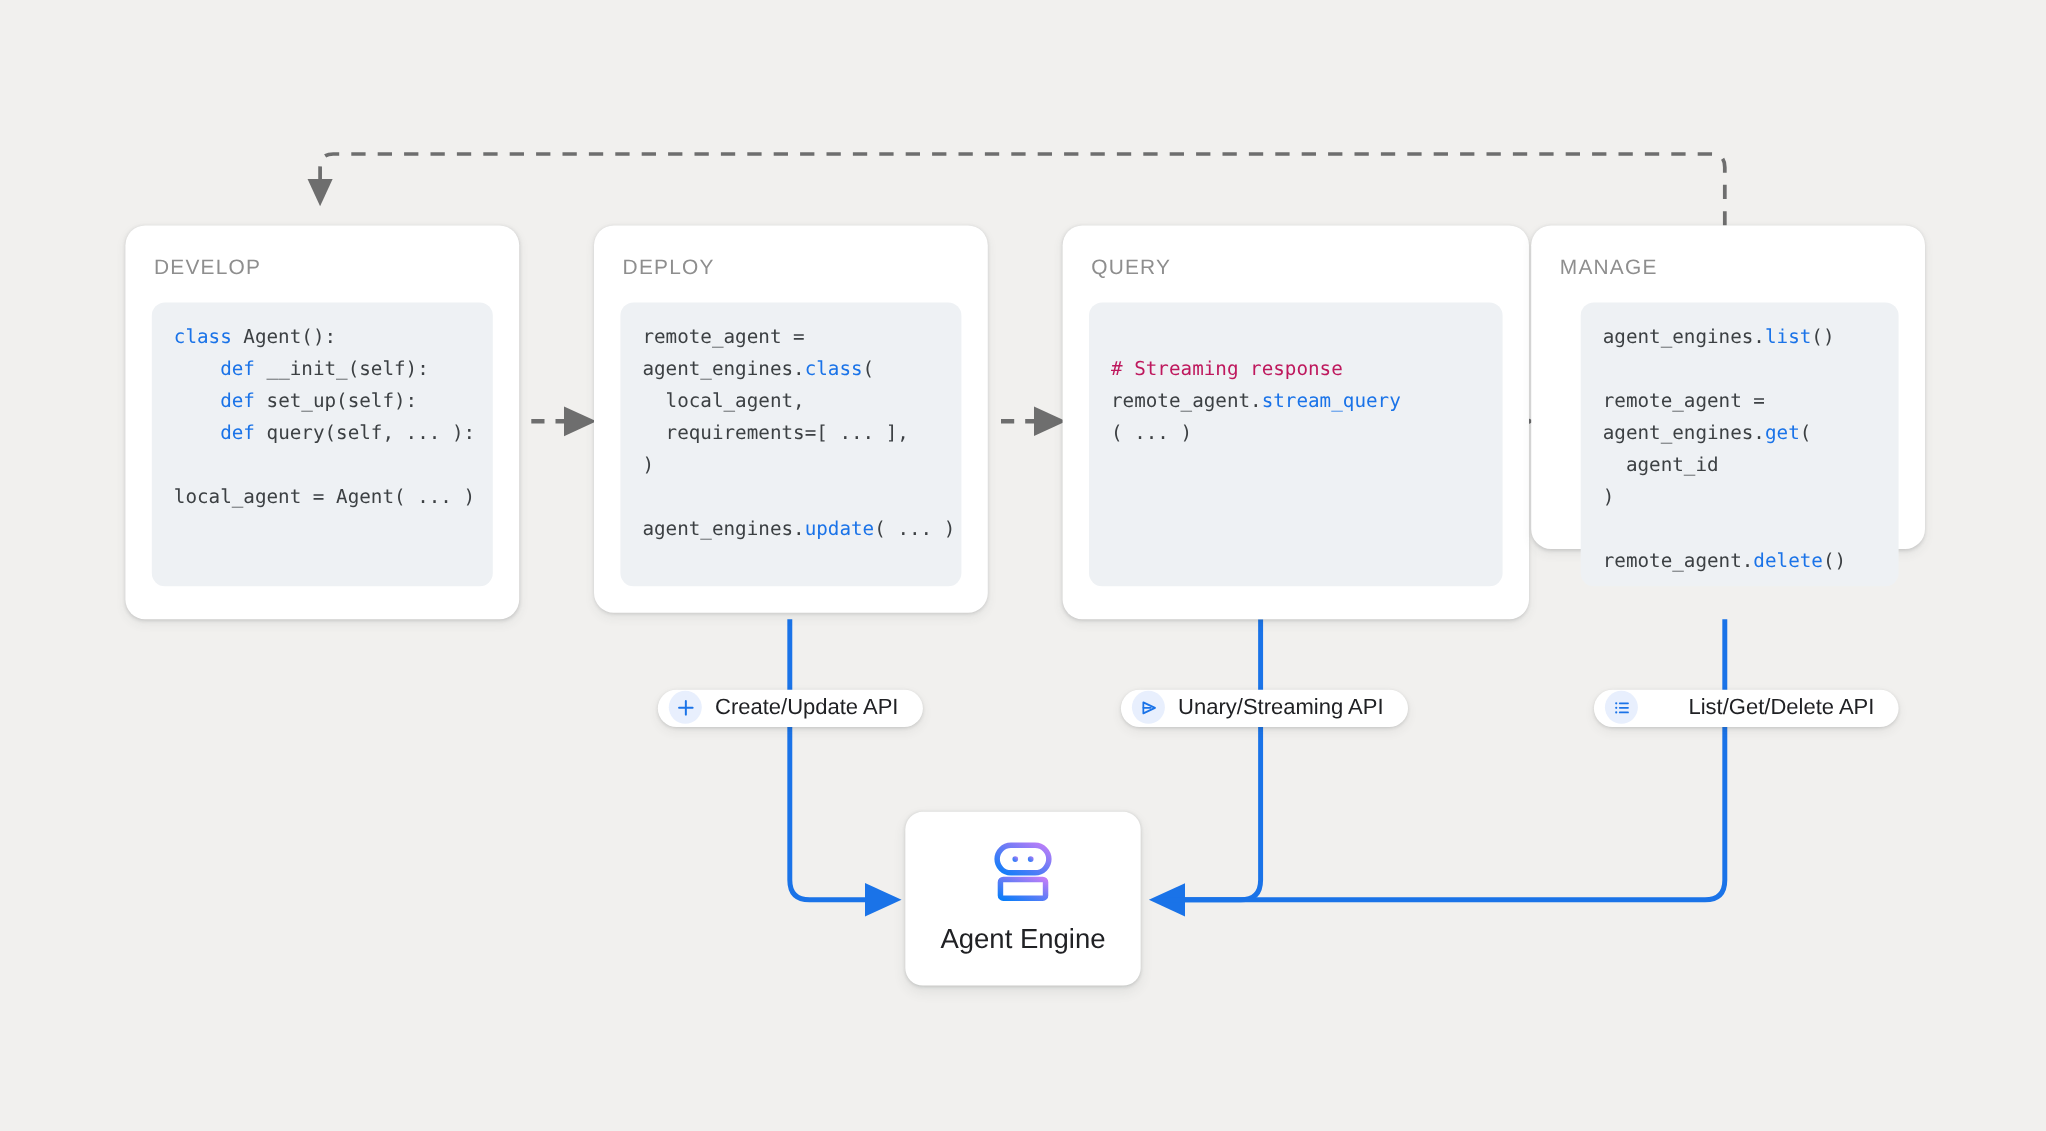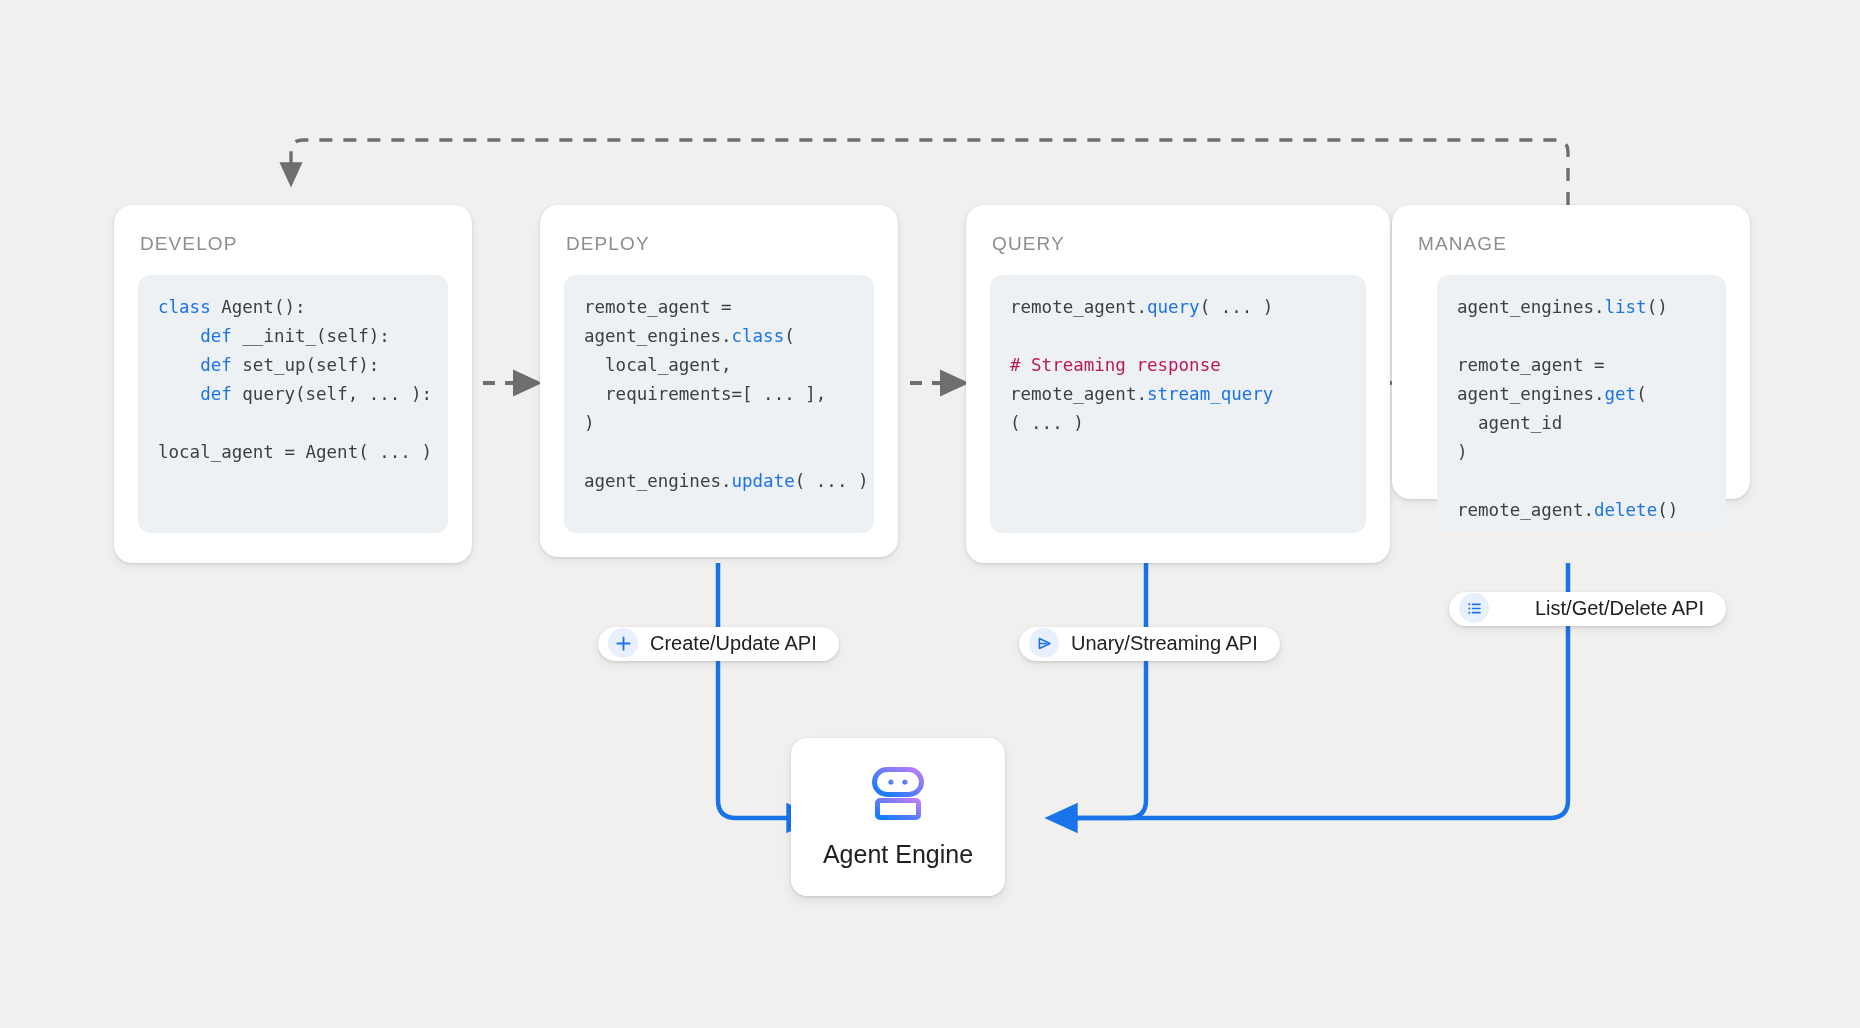--- a/index.html
+++ b/index.html
@@ -86,21 +86,21 @@
   }
   .pill-label {
     font-size: 20px;
     color: #202124;
     white-space: nowrap;
   }
 
   
   #agent-engine {
     position: absolute;
-    left: 791px;
+    left: 823px;
     top: 738px;
     width: 214px;
     height: 158px;
     background: #ffffff;
     border-radius: 16px;
     box-shadow: 0 1px 3px rgba(60,64,67,0.18), 0 5px 12px rgba(60,64,67,0.09);
     display: flex;
     flex-direction: column;
     align-items: center;
     justify-content: center;
@@ -169,21 +169,21 @@
   <div class="stage-card" style="left:540px; top:205px; width:358px; height:352px;">
     <div class="stage-title">DEPLOY</div>
     <div class="code-box" style="height:258px;">
       <div class="code"><div><span>remote_agent =</span></div><div><span>agent_engines.</span><span class="fn">class</span><span>(</span></div><div><span>  local_agent,</span></div><div><span>  requirements=[ ... ],</span></div><div><span>)</span></div><div>&nbsp;</div><div><span>agent_engines.</span><span class="fn">update</span><span>( ... )</span></div></div>
     </div>
   </div>
 
   <div class="stage-card" style="left:966px; top:205px; width:424px; height:358px;">
     <div class="stage-title">QUERY</div>
     <div class="code-box" style="height:258px;">
-      <div class="code"><div><span>remote_agent.</span><span class="fn">query</span><span>( ... )</span></div><div>&nbsp;</div><div><span class="cm"># Streaming response</span></div><div><span>remote_agent.</span><span class="fn">stream_query</span></div><div><span>( ... )</span></div></div>
+      <div class="code"><div>&nbsp;</div><div><span class="cm"># Streaming response</span></div><div><span>remote_agent.</span><span class="fn">stream_query</span></div><div><span>( ... )</span></div></div>
     </div>
   </div>
 
   <div class="stage-card" style="left:1392px; top:205px; width:358px; height:294px;">
     <div class="stage-title">MANAGE</div>
     <div class="code-box" style="height:258px;margin-left:21px;">
       <div class="code"><div><span>agent_engines.</span><span class="fn">list</span><span>()</span></div><div>&nbsp;</div><div><span>remote_agent =</span></div><div><span>agent_engines.</span><span class="fn">get</span><span>(</span></div><div><span>  agent_id</span></div><div><span>)</span></div><div>&nbsp;</div><div><span>remote_agent.</span><span class="fn">delete</span><span>()</span></div></div>
     </div>
   </div>
 
@@ -199,21 +199,21 @@
   <div class="pill" style="left:1019px; top:627px;">
     <span class="pill-icon">
       <svg width="17" height="17" viewBox="0 0 16 16" xmlns="http://www.w3.org/2000/svg">
         <path d="M3.2 3.3 L13.2 8 L3.2 12.7 Z" fill="none" stroke="#1a73e8" stroke-width="1.5" stroke-linejoin="round"></path>
         <path d="M3.2 8 L9.6 8" stroke="#1a73e8" stroke-width="1.4" stroke-linecap="round"></path>
       </svg>
     </span>
     <span class="pill-label">Unary/Streaming API</span>
   </div>
 
-  <div class="pill" style="left:1449px; top:592px;gap:46px;">
+  <div class="pill" style="left:1449px; top:627px;gap:46px;">
     <span class="pill-icon">
       <svg width="17" height="17" viewBox="0 0 16 16" xmlns="http://www.w3.org/2000/svg">
         <g fill="#1a73e8">
           <circle cx="3.1" cy="4.1" r="0.95"></circle>
           <circle cx="3.1" cy="8" r="0.95"></circle>
           <circle cx="3.1" cy="11.9" r="0.95"></circle>
         </g>
         <g stroke="#1a73e8" stroke-width="1.5" stroke-linecap="round">
           <path d="M6.1 4.1 L13.2 4.1"></path>
           <path d="M6.1 8 L13.2 8"></path>

